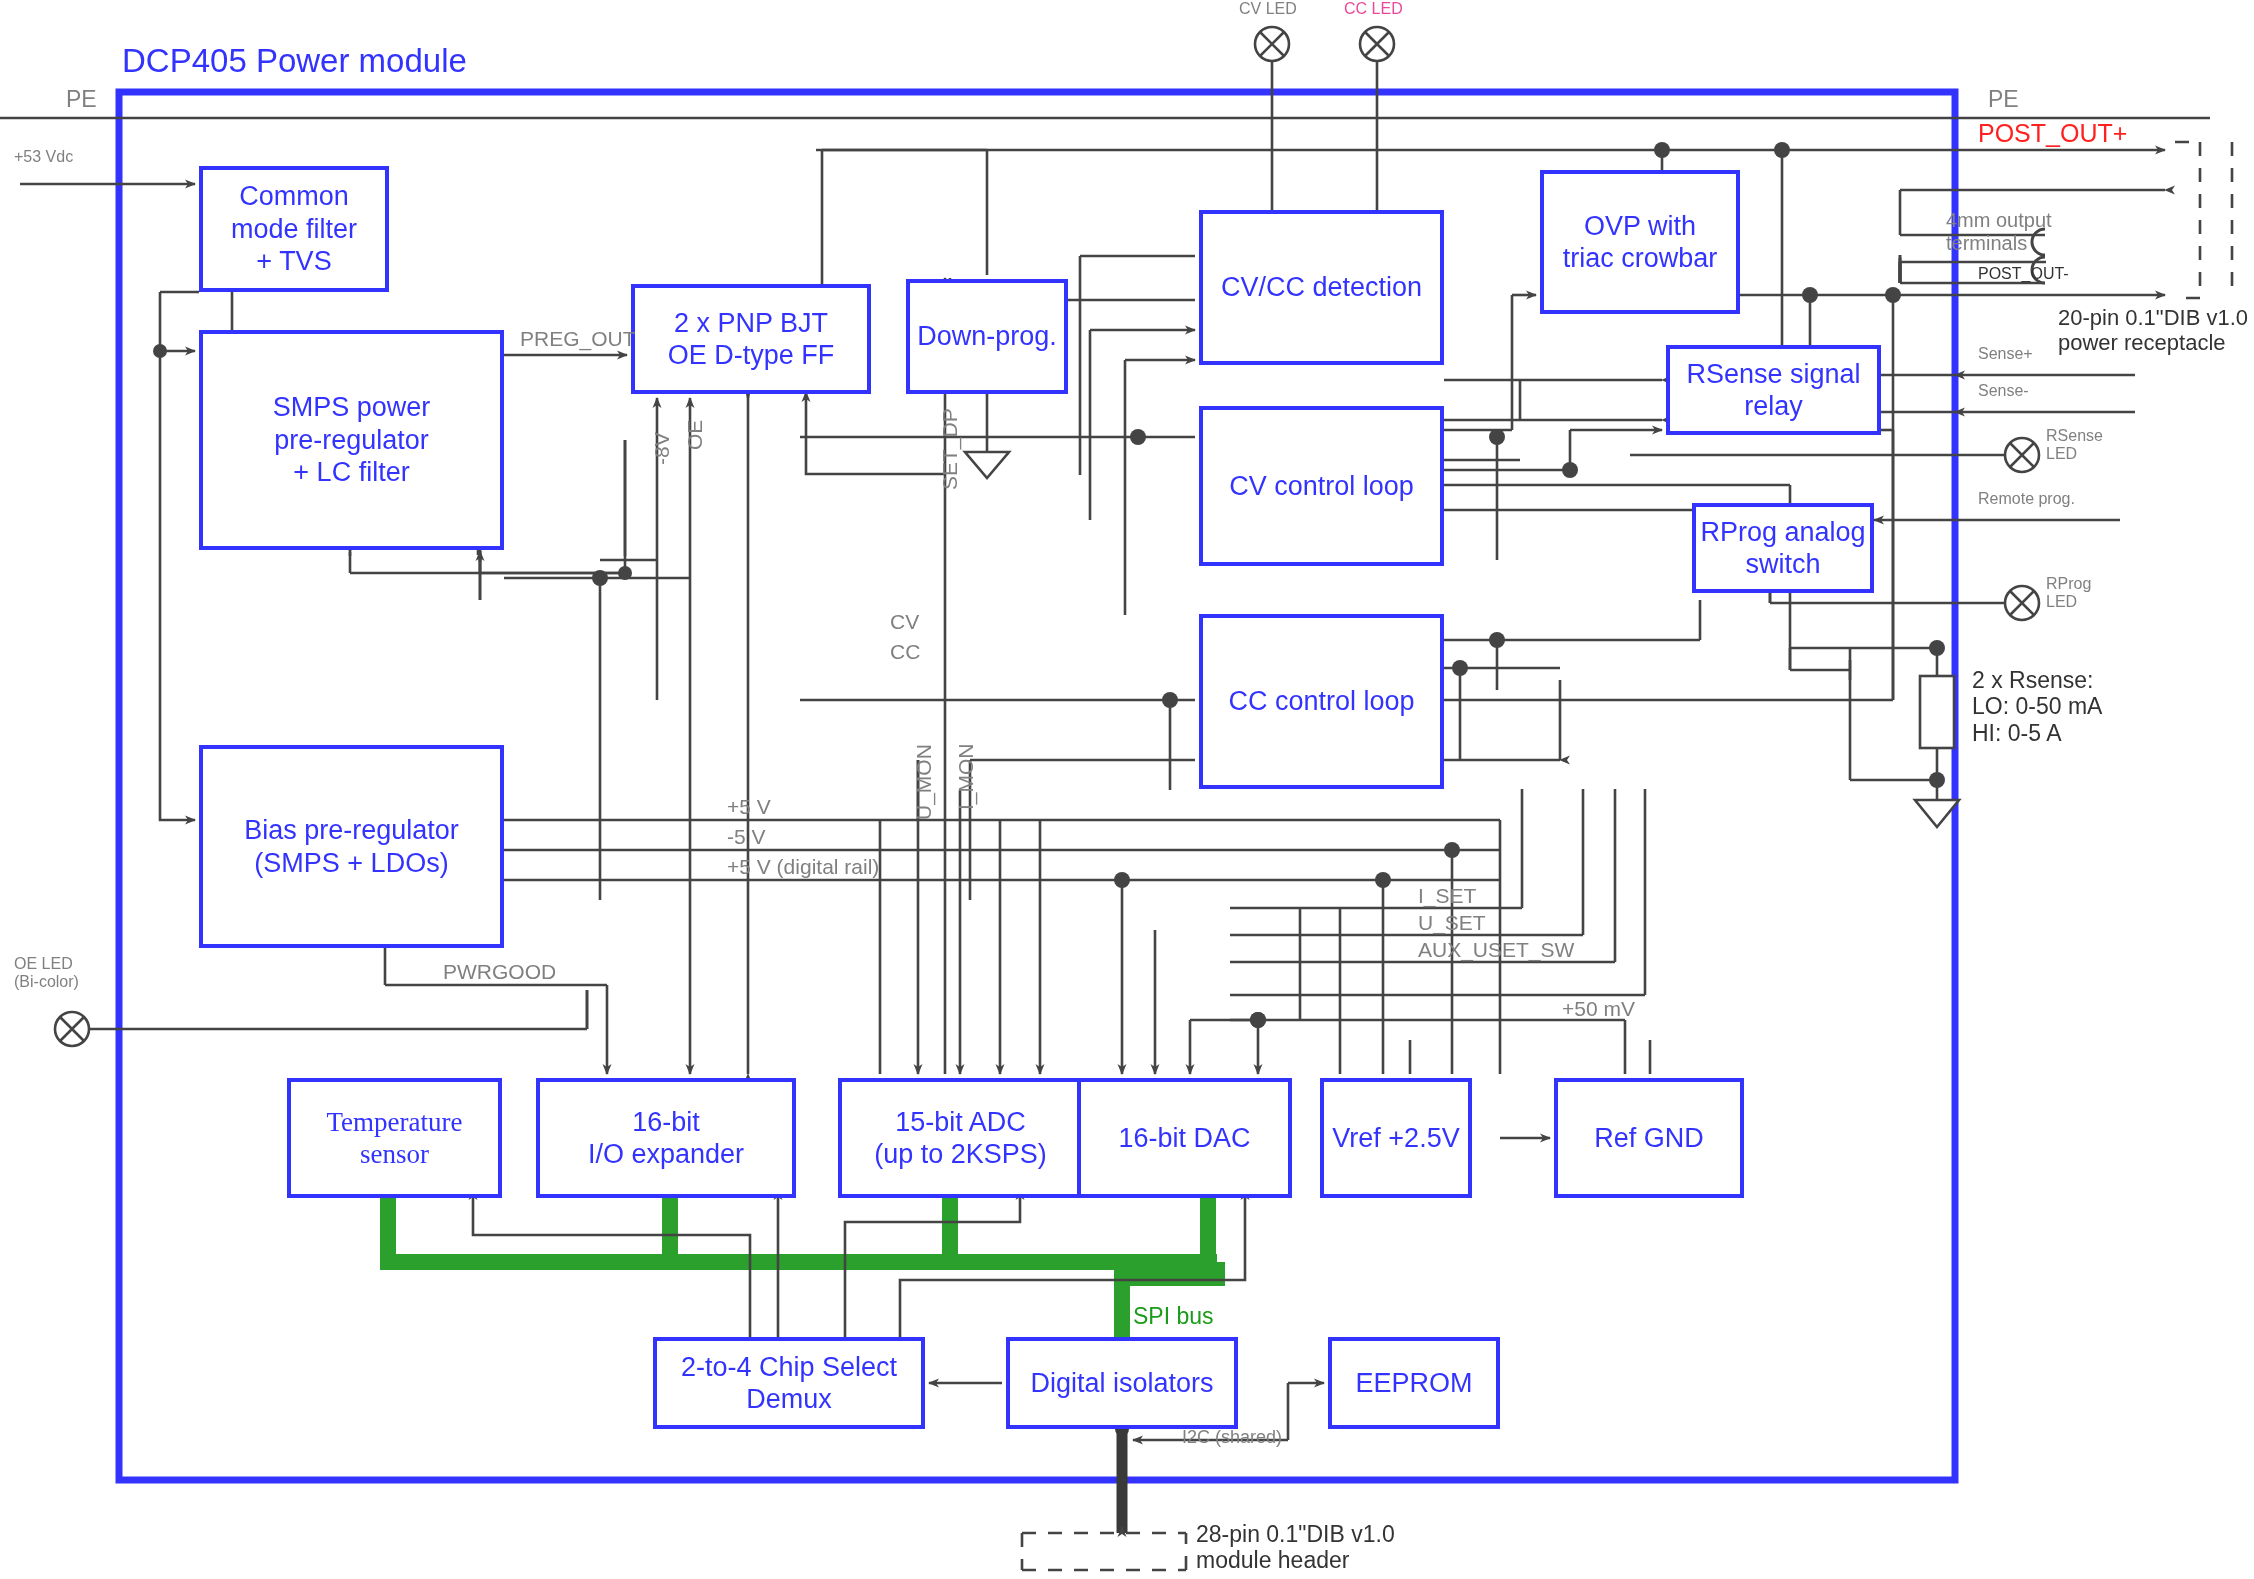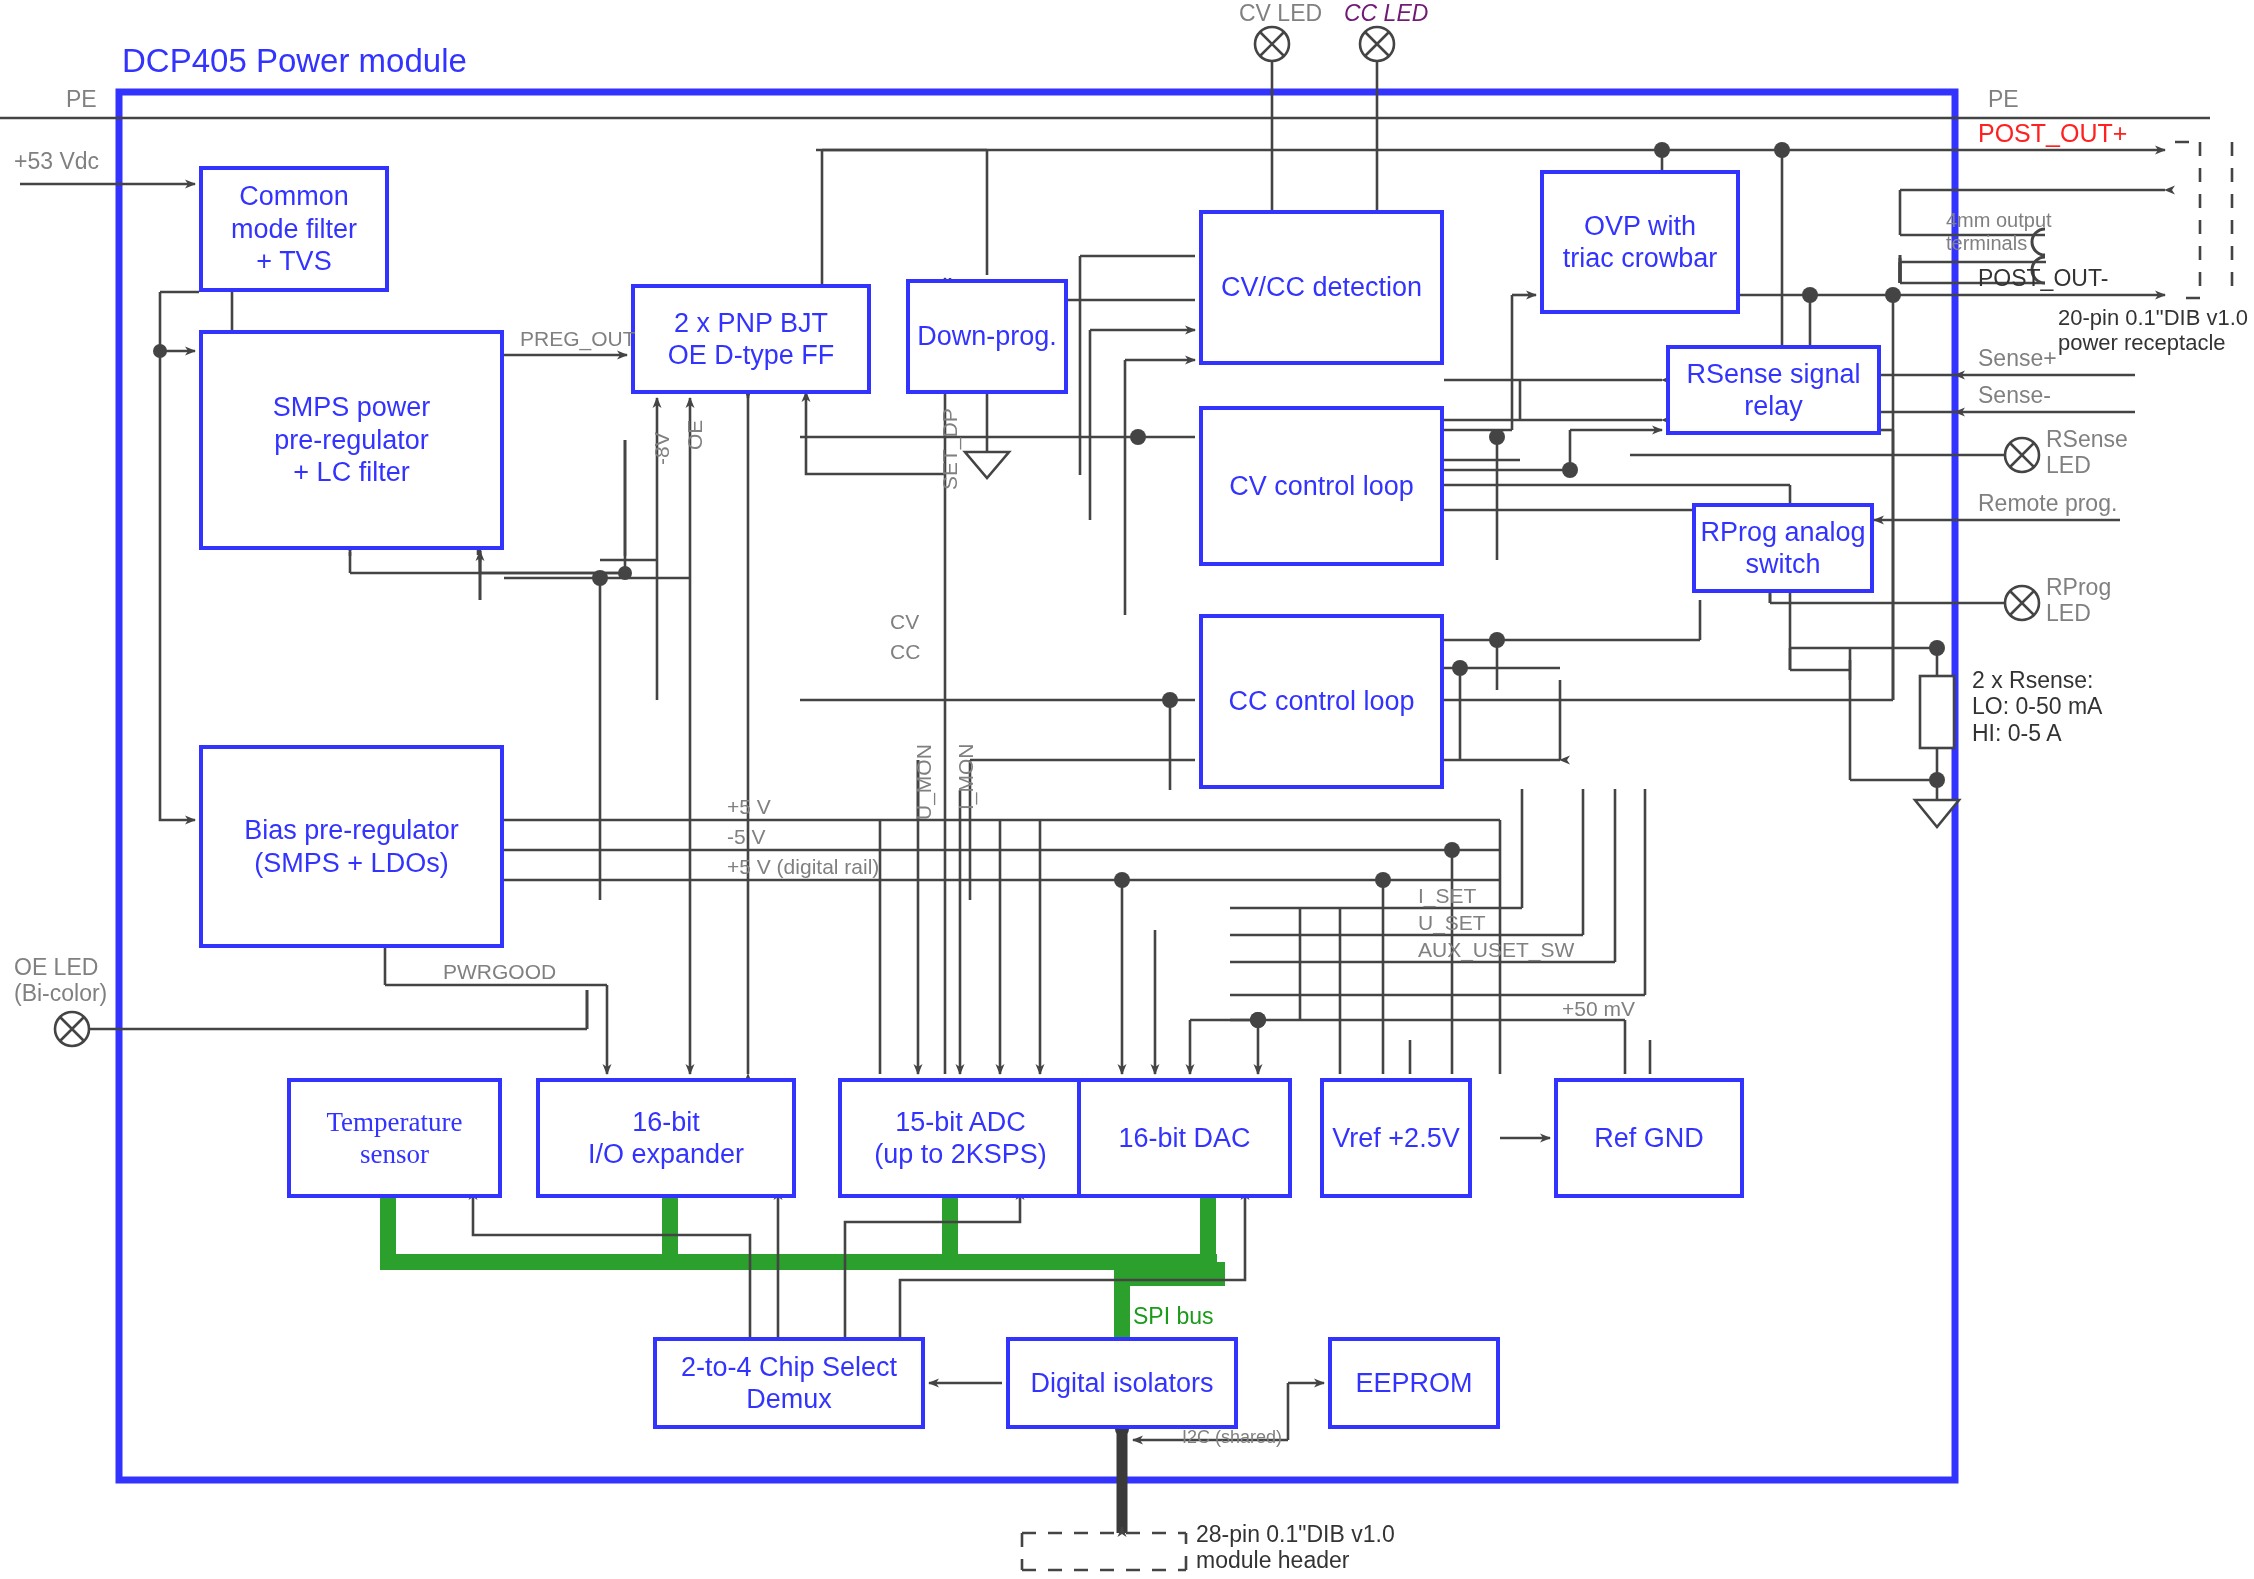--- a/index.html
+++ b/index.html
@@ -3,21 +3,21 @@
 <meta charset="utf-8">
 <style>
   html,body{margin:0;padding:0;background:#ffffff;}
   body{font-family:"Liberation Sans",sans-serif;}
   #canvas{position:relative;width:2254px;height:1579px;overflow:hidden;background:#fff;}
   svg.layer{position:absolute;left:0;top:0;width:2254px;height:1579px;}
   .blk{position:absolute;border:4px solid #3333ff;background:#fff;
        display:flex;align-items:center;justify-content:center;text-align:center;
        color:#3333ff;font-size:27px;line-height:1.2;box-sizing:border-box;}
   .lbl{position:absolute;color:#808080;font-size:21px;white-space:nowrap;}
-  .lbl.big{font-size:23px;color:#333;}
+  .lbl.big{font-size:16px;color:#333;}
   .lbl.red{color:#ff2020;font-size:25px;}
   .lbl.grn{color:#1a9b1a;font-size:23px;}
   .lbl.tiny{font-size:18px;}
   .lbl.vert{transform:rotate(-90deg);transform-origin:left top;}
   .title{position:absolute;color:#3333ff;font-size:33px;white-space:nowrap;}
   .pe-lbl{position:absolute;color:#808080;font-size:23px;}
 </style>
 </head>
 <body>
 
@@ -446,21 +446,21 @@
 
   <div class="lbl red" style="left:1978px;top:119px;">POST_OUT+</div>
   <div class="lbl big" style="left:1978px;top:265px;">POST_OUT-</div>
   <div class="lbl big" style="left:1978px;top:345px;color:#808080;">Sense+</div>
   <div class="lbl big" style="left:1978px;top:382px;color:#808080;">Sense-</div>
   <div class="lbl big" style="left:1978px;top:490px;color:#808080;">Remote prog.</div>
   <div class="lbl tiny" style="left:1182px;top:1427px;">I2C (shared)</div>
   <div class="lbl grn" style="left:1133px;top:1303px;">SPI bus</div>
 
   <div class="lbl big" style="left:1239px;top:0px;color:#808080;">CV LED</div>
-  <div class="lbl big" style="left:1344px;top:0px;color:#701a75;font-style:italic;">CC LED</div>
+  <div class="lbl big" style="left:1344px;top:0px;color:#ec4899;">CC LED</div>
   <div class="lbl big multi" style="left:2046px;top:427px;color:#808080;white-space:pre;line-height:1.12;">RSense
 LED</div>
   <div class="lbl big multi" style="left:2046px;top:575px;color:#808080;white-space:pre;line-height:1.12;">RProg
 LED</div>
   <div class="lbl big multi" style="left:14px;top:955px;color:#808080;white-space:pre;line-height:1.12;">OE LED
 (Bi-color)</div>
 
   <div class="lbl" style="left:1946px;top:209px;white-space:pre;line-height:1.15;font-size:20px;">4mm output
 terminals</div>
   <div class="lbl big" style="left:2058px;top:305px;color:#333;white-space:pre;line-height:1.15;font-size:22px;">20-pin 0.1"DIB v1.0

